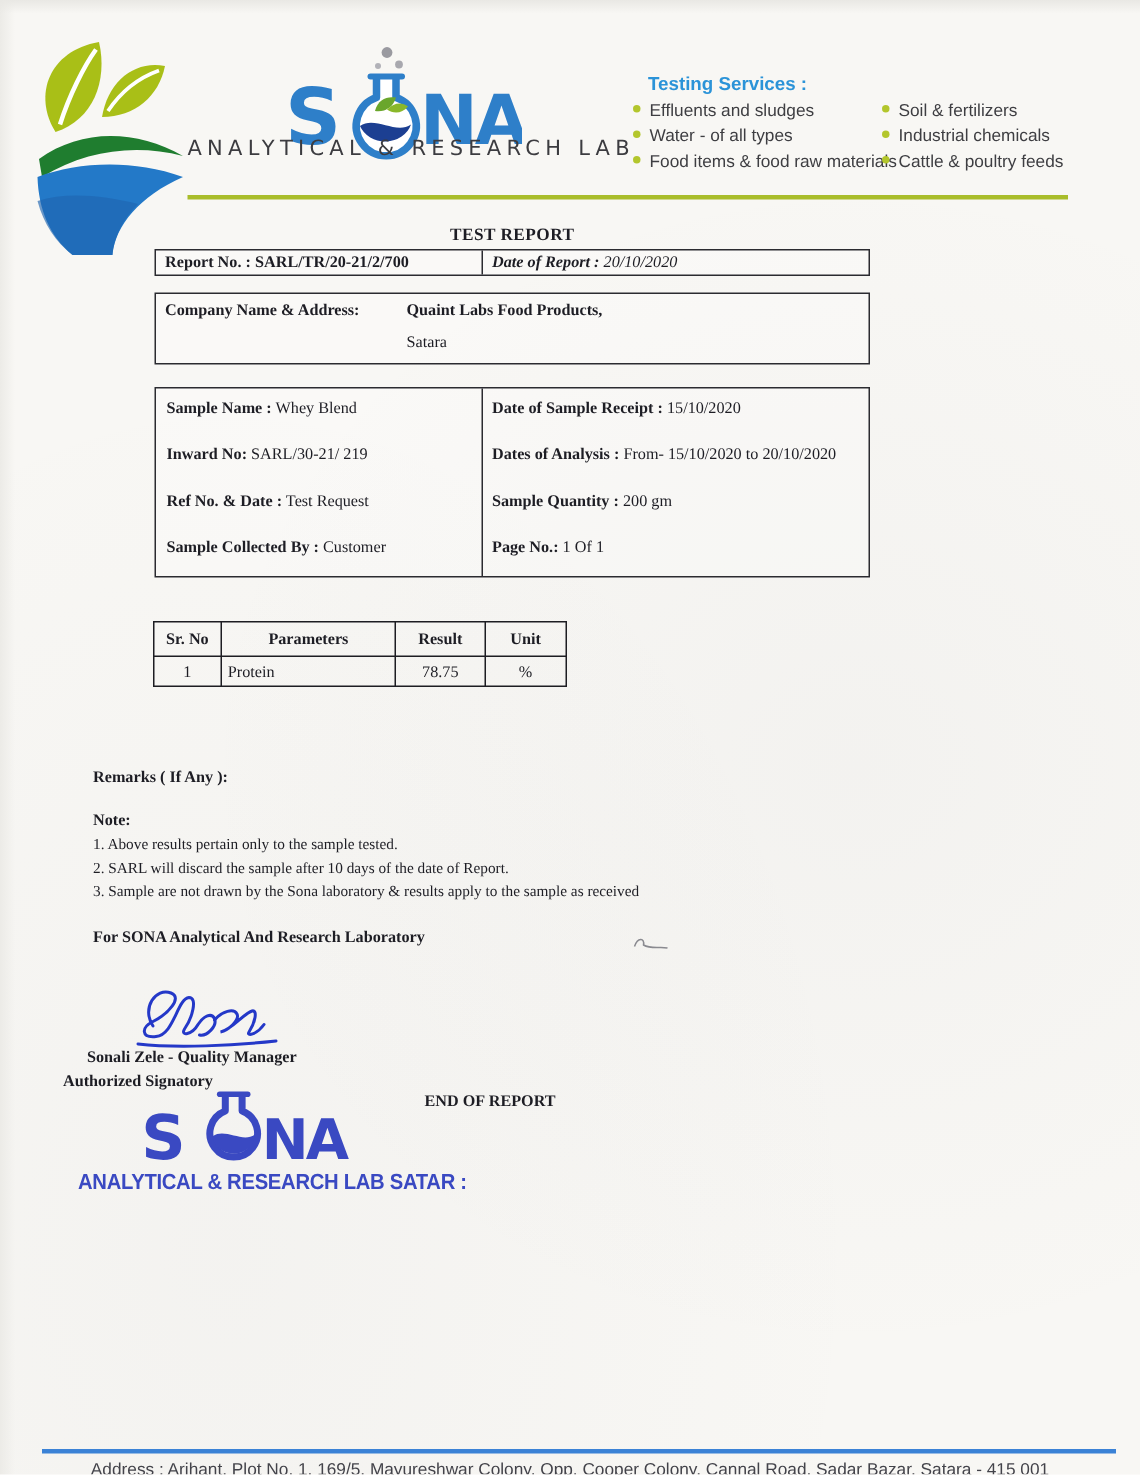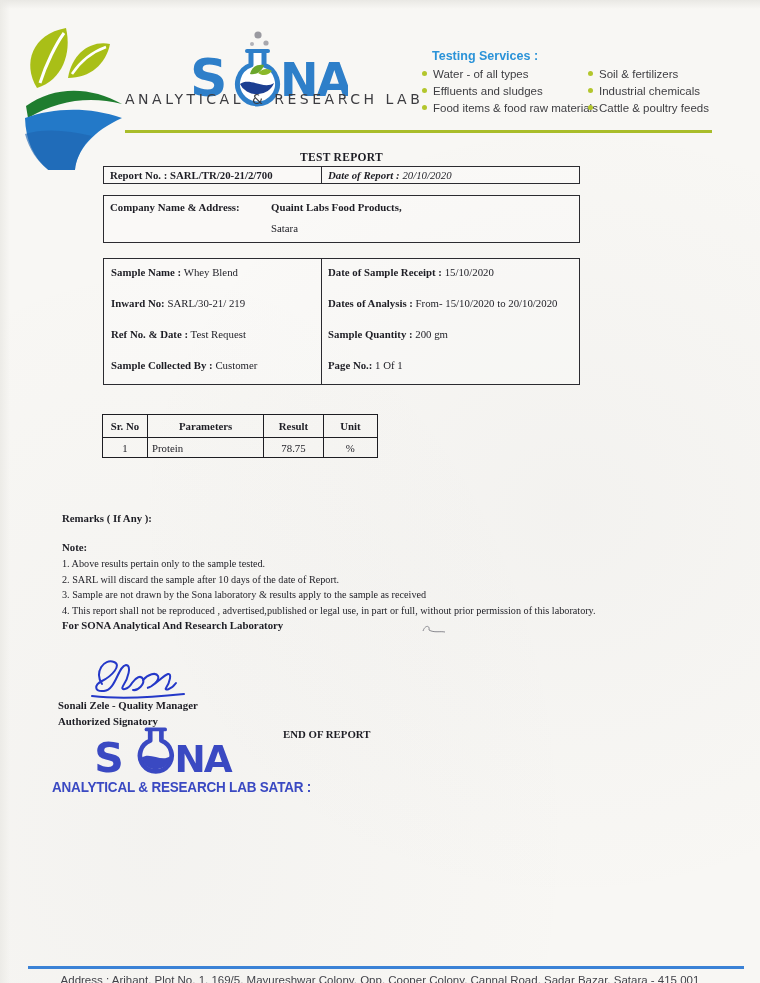--- a/index.html
+++ b/index.html
@@ -70,22 +70,22 @@
     <path d="M62,46 c2,-8 8,-10 14,-9 c-2,7 -8,10 -14,9 z" fill="#6aa62c"></path>
     <path d="M70,45 c5,-5 10,-5 14,-2 c-4,5 -10,5 -14,2 z" fill="#8ab82a"></path>
     <text x="92" y="68" font-family="DejaVu Sans" font-weight="bold" font-size="46" fill="#2e7fc9" letter-spacing="-2">NA</text>
   </svg>
 
   <div class="abs brand-sub" style="left:125px;top:91px;">ANALYTICAL &amp; RESEARCH LAB</div>
   <div class="abs green-rule" style="left:125px;top:130px;width:587px;"></div>
 
   <div class="abs svc-title" style="left:432px;top:49px;">Testing Services :</div>
   <ul class="abs svc-col" style="left:422px;top:66px;">
+    <li><span class="bullet"></span><span>Effluents and sludges</span></li>
     <li><span class="bullet"></span><span>Water - of all types</span></li>
-    <li><span class="bullet"></span><span>Effluents and sludges</span></li>
     <li><span class="bullet"></span><span>Food items &amp; food raw materials</span></li>
   </ul>
   <ul class="abs svc-col" style="left:588px;top:66px;">
     <li><span class="bullet"></span><span>Soil &amp; fertilizers</span></li>
     <li><span class="bullet"></span><span>Industrial chemicals</span></li>
     <li><span class="bullet"></span><span>Cattle &amp; poultry feeds</span></li>
   </ul>
 
   <div class="abs doc-title" style="left:103px;top:151px;width:477px;">TEST REPORT</div>
 
@@ -141,37 +141,36 @@
     </tbody>
       </table>
   </div>
 
   <div class="abs bold-line" style="left:62px;top:512px;">Remarks ( If Any ):</div>
   <div class="abs bold-line" style="left:62px;top:541px;">Note:</div>
   <div class="abs" style="left:62px;top:556px;width:640px;">
     <div class="note-line">1. Above results pertain only to the sample tested.</div>
     <div class="note-line">2. SARL will discard the sample after 10 days of the date of  Report.</div>
     <div class="note-line">3. Sample are not drawn by the Sona laboratory &amp; results apply to the sample as received</div>
-    <div class="note-line">4. This report shall not be reproduced , advertised,published or legal  use, in part or full, without prior permission of this laboratory.</div>
   </div>
   <div class="abs bold-line" style="left:62px;top:619px;">For SONA Analytical And Research Laboratory</div>
 
   <svg class="abs" style="left:420px;top:622px;" width="28" height="14" viewBox="0 0 28 14">
     <path d="M3,9 C5,3 10,3 9,8 C14,11 20,9 25,10" stroke="#8a8a90" stroke-width="1" fill="none"></path>
   </svg>
 
   <svg class="abs" style="left:86px;top:652px;" width="104" height="50" viewBox="0 0 104 50">
     <g stroke="#2438c8" stroke-width="2" fill="none" stroke-linecap="round">
       <path d="M16,32 C8,20 18,6 28,10 C36,13 26,24 16,29 C8,33 8,40 18,39 C30,38 32,14 40,13 C46,13 42,27 37,34 C34,39 42,38 46,31 C50,25 55,23 57,27 C59,32 52,39 47,38"></path>
       <path d="M57,28 C62,22 70,20 72,24 C74,28 66,35 61,36 C68,35 76,24 82,22 C86,21 84,30 80,36 C78,39 85,38 90,31"></path>
       <path d="M6,44 C32,47 70,45 98,42"></path>
     </g>
   </svg>
   <div class="abs bold-line" style="left:58px;top:699px;">Sonali Zele - Quality Manager</div>
-  <div class="abs bold-line" style="left:58px;top:715px;text-align:right;">Authorized Signatory</div>
+  <div class="abs bold-line" style="left:42px;top:715px;text-align:right;">Authorized Signatory</div>
 
   <svg class="abs" style="left:92px;top:722px;" width="150" height="56" viewBox="0 0 160 60">
     <text x="2" y="54" font-family="DejaVu Sans" font-weight="bold" font-size="44" fill="#3a49c2">S</text>
     <path d="M62,8 v12 a17,17 0 1 0 12,0 v-12" fill="none" stroke="#3a49c2" stroke-width="5" stroke-linejoin="round"></path>
     <path d="M58,8 h20" stroke="#3a49c2" stroke-width="4" stroke-linecap="round"></path>
     <path d="M53,38 a15,13 0 0 0 30,-1 c-9,6 -21,-5 -30,1 z" fill="#3a49c2"></path>
     <text x="88" y="54" font-family="DejaVu Sans" font-weight="bold" font-size="40" fill="#3a49c2" letter-spacing="-2">NA</text>
   </svg>
   <div class="abs stamp-text" style="left:52px;top:780px;">ANALYTICAL &amp; RESEARCH LAB SATAR :</div>
 

